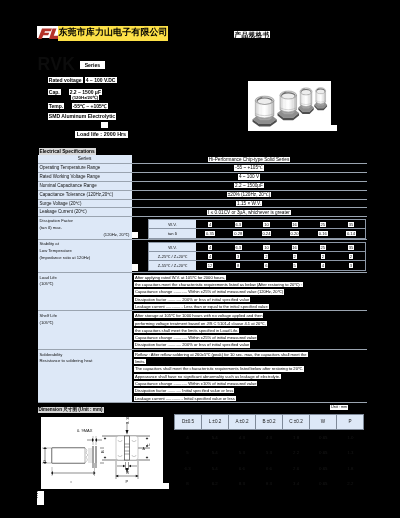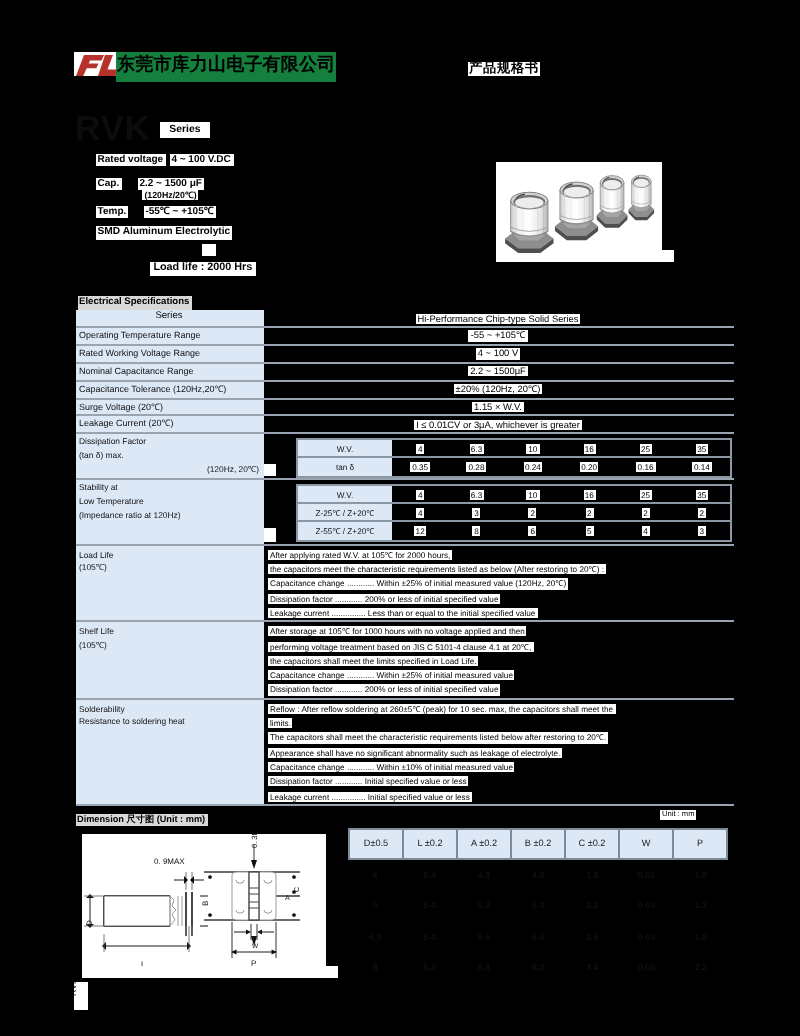--- a/index.html
+++ b/index.html
@@ -4,21 +4,21 @@
 <style>
   html,body{margin:0;padding:0;background:#000;}
   body{width:400px;height:518px;overflow:hidden;
        font-family:"Liberation Sans",sans-serif;
        -webkit-font-smoothing:antialiased;}
   .page{position:relative;width:400px;height:518px;background:#000;}
   .abs{position:absolute;}
 
   
   #logo-box{left:37px;top:25.5px;width:23.5px;height:12.5px;background:#fff;}
-  #company{left:58px;top:25.5px;height:15px;background:#15803d;color:#000;
+  #company{left:58px;top:25.5px;height:15px;background:#fde047;color:#000;
      font:700 9px/12.5px sans-serif;letter-spacing:0.1px;padding:0 0.5px;white-space:nowrap;}
   #doc-kind{left:233.5px;top:30.8px;height:7.7px;background:#fff;color:#000;
      font:700 6.6px/7.7px sans-serif;padding:0 1px;white-space:nowrap;letter-spacing:0.4px;}
 
 
   #footer-tag{left:36.9px;top:491px;width:7.6px;height:14px;background:#fff;overflow:hidden;}
   #footer-tag span{position:absolute;left:-4px;top:7px;transform:rotate(-90deg);transform-origin:left top;
      font-size:4.4px;line-height:7.6px;color:#000;white-space:nowrap;display:block;}
 
   

